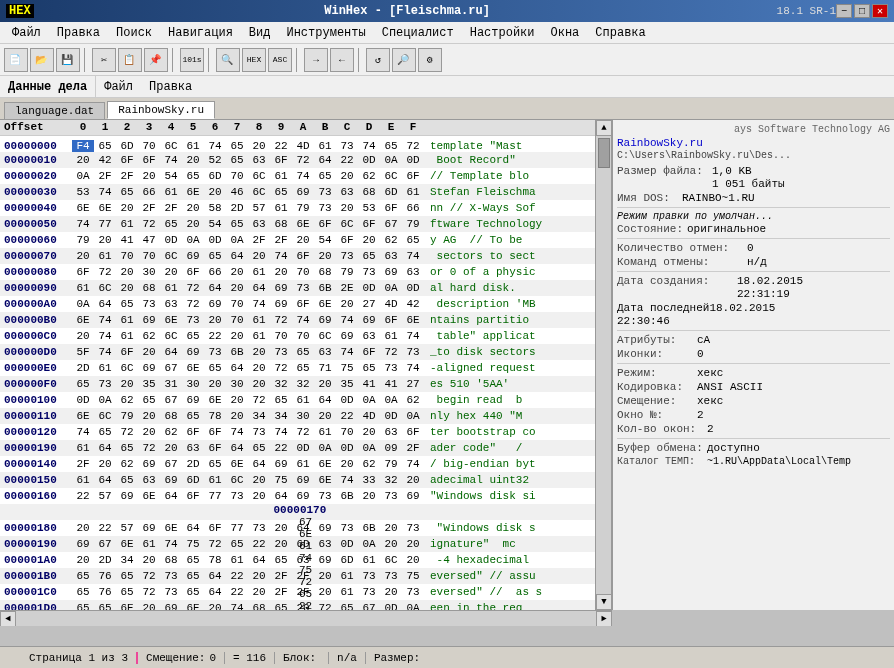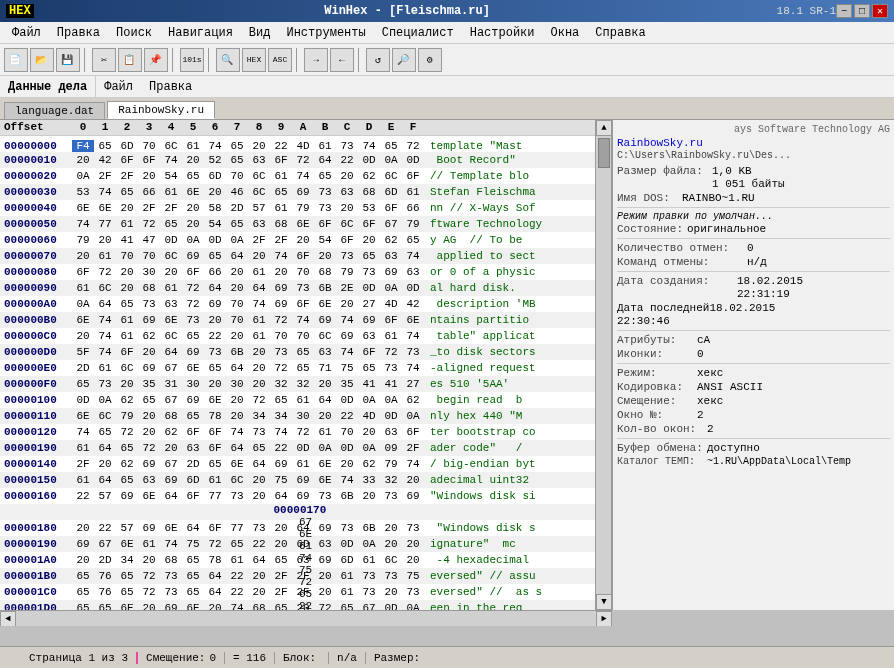--- a/index.html
+++ b/index.html
@@ -286,21 +286,21 @@
           <span style="width: 22px; min-width: 22px; text-align: center; padding: 0px 1px; font-family: &quot;Courier New&quot;, monospace; font-size: 11px; cursor: default;">65</span>
           <span style="width: 22px; min-width: 22px; text-align: center; padding: 0px 1px; font-family: &quot;Courier New&quot;, monospace; font-size: 11px; cursor: default;">64</span>
           <span style="width: 22px; min-width: 22px; text-align: center; padding: 0px 1px; font-family: &quot;Courier New&quot;, monospace; font-size: 11px; cursor: default;">20</span>
           <span style="width: 22px; min-width: 22px; text-align: center; padding: 0px 1px; font-family: &quot;Courier New&quot;, monospace; font-size: 11px; cursor: default;">74</span>
           <span style="width: 22px; min-width: 22px; text-align: center; padding: 0px 1px; font-family: &quot;Courier New&quot;, monospace; font-size: 11px; cursor: default;">6F</span>
           <span style="width: 22px; min-width: 22px; text-align: center; padding: 0px 1px; font-family: &quot;Courier New&quot;, monospace; font-size: 11px; cursor: default;">20</span>
           <span style="width: 22px; min-width: 22px; text-align: center; padding: 0px 1px; font-family: &quot;Courier New&quot;, monospace; font-size: 11px; cursor: default;">73</span>
           <span style="width: 22px; min-width: 22px; text-align: center; padding: 0px 1px; font-family: &quot;Courier New&quot;, monospace; font-size: 11px; cursor: default;">65</span>
           <span style="width: 22px; min-width: 22px; text-align: center; padding: 0px 1px; font-family: &quot;Courier New&quot;, monospace; font-size: 11px; cursor: default;">63</span>
           <span style="width: 22px; min-width: 22px; text-align: center; padding: 0px 1px; font-family: &quot;Courier New&quot;, monospace; font-size: 11px; cursor: default;">74</span>
-          <span style="padding-left: 6px; color: rgb(0, 102, 0); font-family: &quot;Courier New&quot;, monospace; font-size: 11px; white-space: pre;"> applied to sect</span>
+          <span style="padding-left: 6px; color: rgb(0, 102, 0); font-family: &quot;Courier New&quot;, monospace; font-size: 11px; white-space: pre;"> sectors to sect</span>
         </div>
         <div style="display: flex; align-items: center; font-size: 11px; height: 16px; background: rgb(255, 255, 255);">
           <span style="width: 72px; min-width: 72px; color: rgb(0, 0, 102); font-weight: bold; padding-left: 4px; font-family: &quot;Courier New&quot;, monospace; font-size: 11px;">00000080</span>
           <span style="width: 22px; min-width: 22px; text-align: center; padding: 0px 1px; font-family: &quot;Courier New&quot;, monospace; font-size: 11px; cursor: default;">6F</span>
           <span style="width: 22px; min-width: 22px; text-align: center; padding: 0px 1px; font-family: &quot;Courier New&quot;, monospace; font-size: 11px; cursor: default;">72</span>
           <span style="width: 22px; min-width: 22px; text-align: center; padding: 0px 1px; font-family: &quot;Courier New&quot;, monospace; font-size: 11px; cursor: default;">20</span>
           <span style="width: 22px; min-width: 22px; text-align: center; padding: 0px 1px; font-family: &quot;Courier New&quot;, monospace; font-size: 11px; cursor: default;">30</span>
           <span style="width: 22px; min-width: 22px; text-align: center; padding: 0px 1px; font-family: &quot;Courier New&quot;, monospace; font-size: 11px; cursor: default;">20</span>
           <span style="width: 22px; min-width: 22px; text-align: center; padding: 0px 1px; font-family: &quot;Courier New&quot;, monospace; font-size: 11px; cursor: default;">6F</span>
           <span style="width: 22px; min-width: 22px; text-align: center; padding: 0px 1px; font-family: &quot;Courier New&quot;, monospace; font-size: 11px; cursor: default;">66</span>

